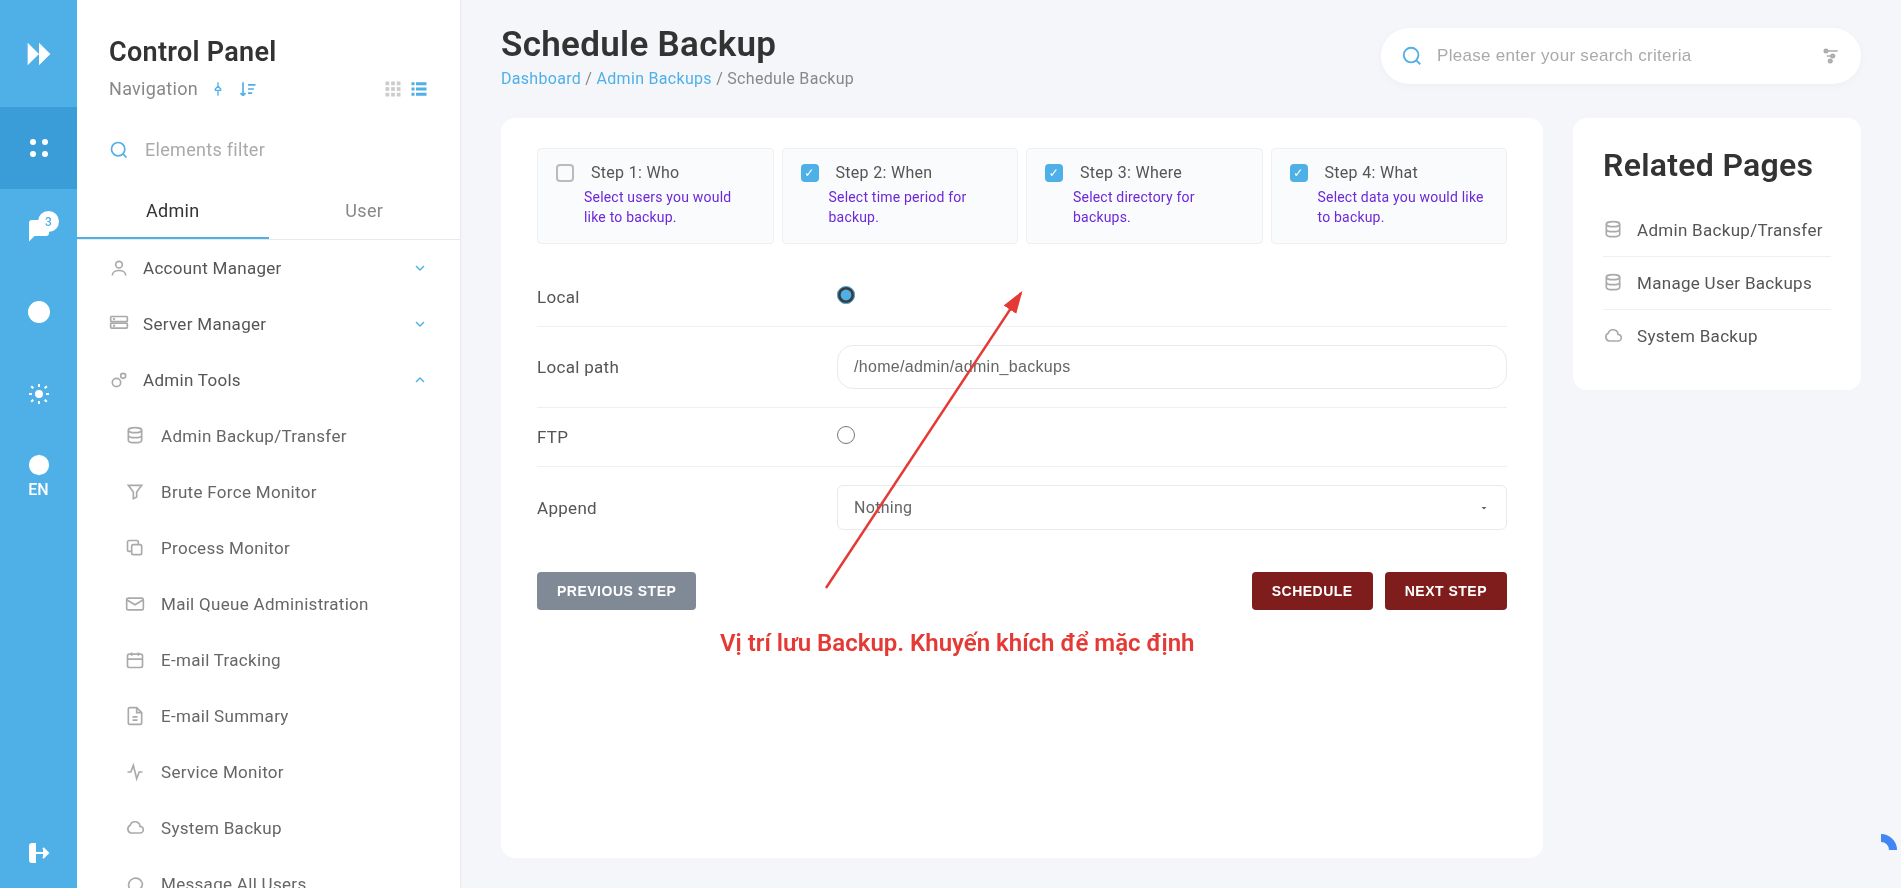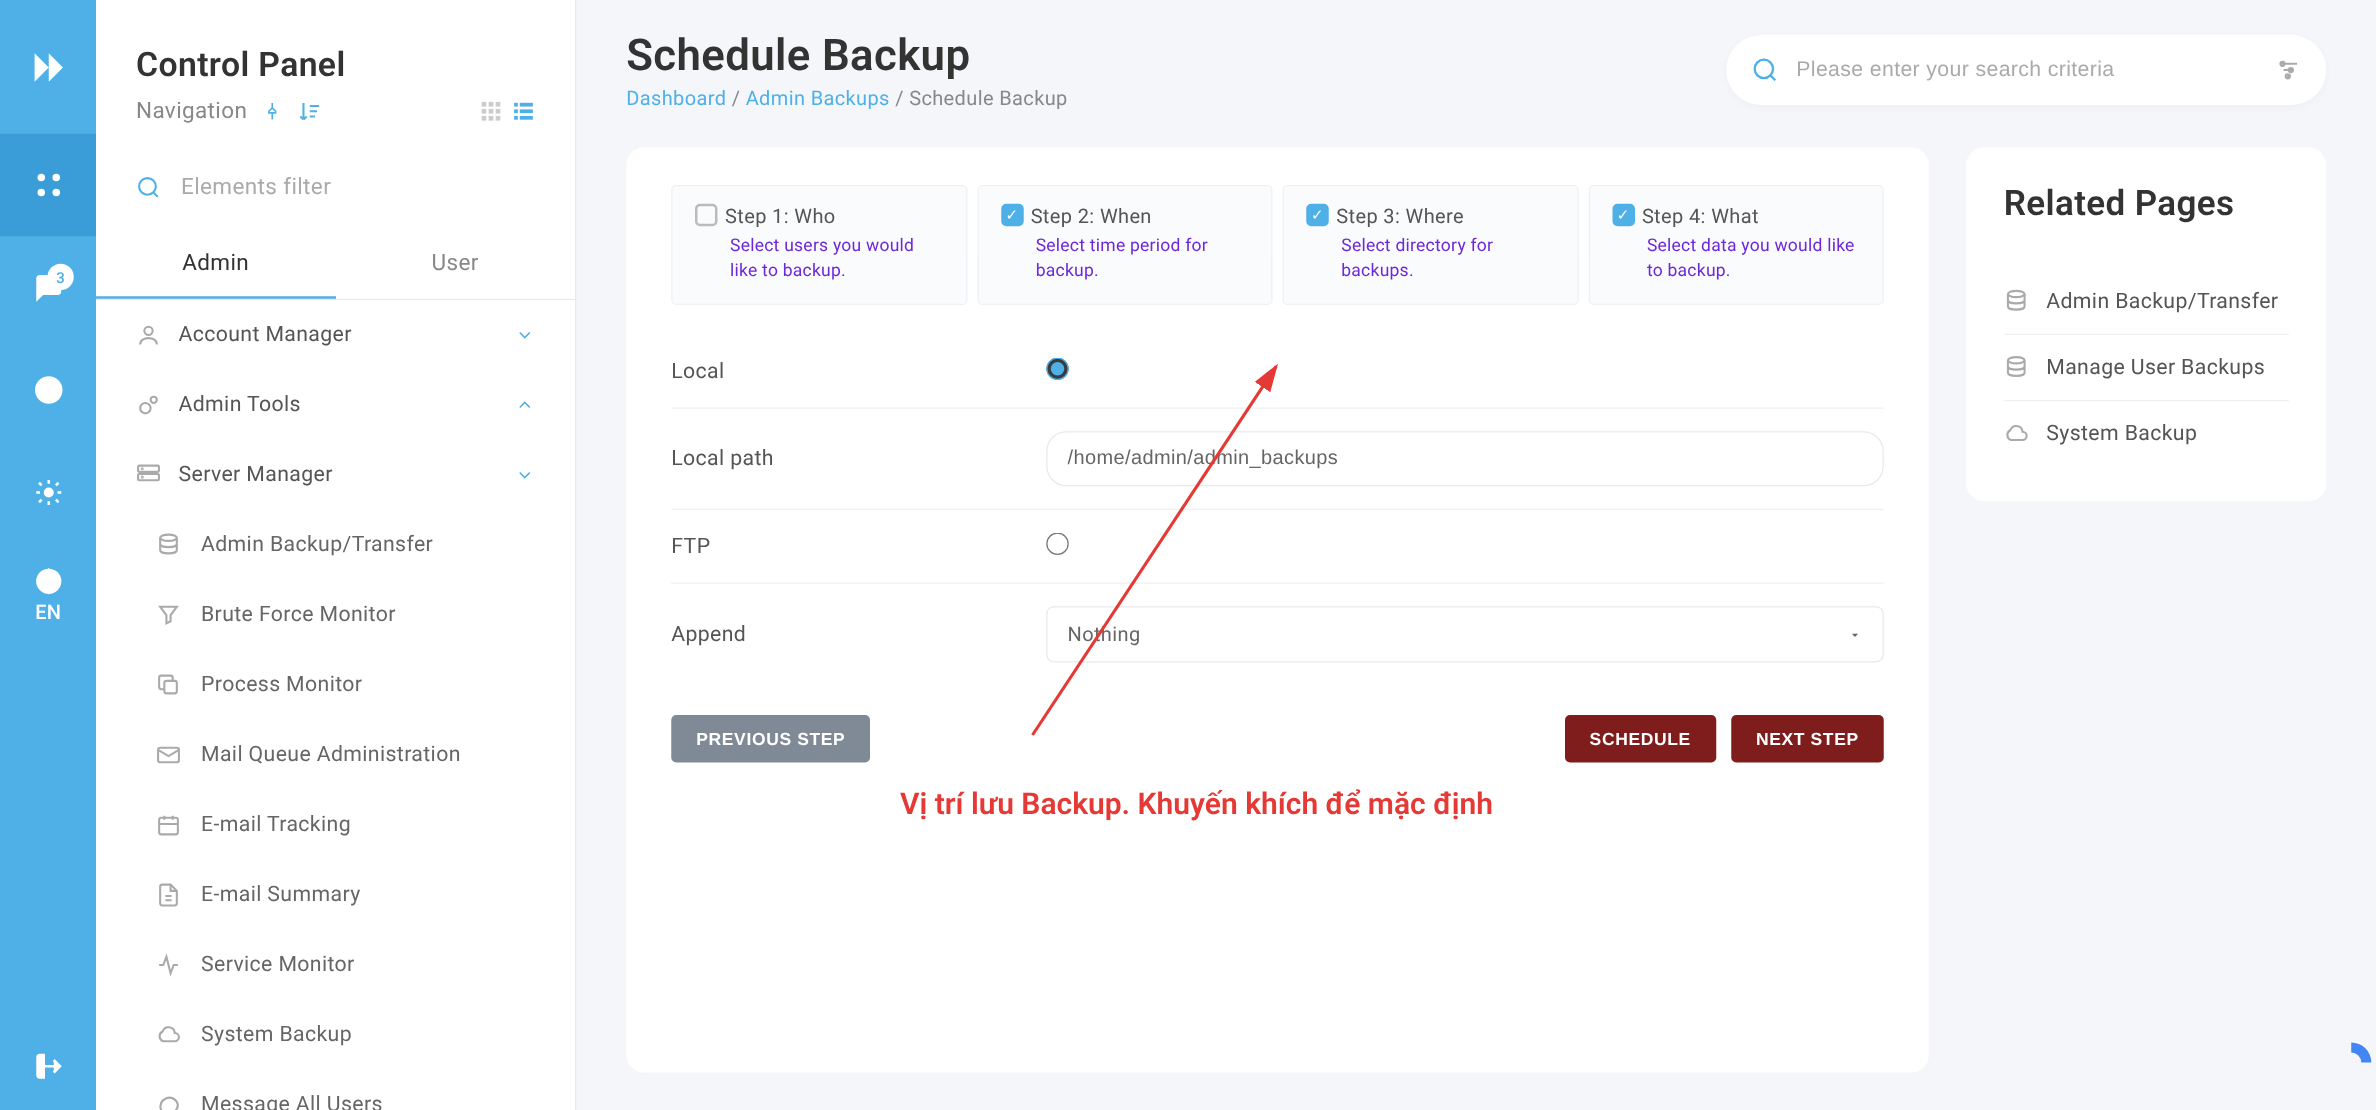--- a/index.html
+++ b/index.html
@@ -232,22 +232,22 @@
 }
 .step {
   flex: 1;
   background: #fafbfc;
   border: 1px solid #eef0f3;
   border-radius: 4px;
   padding: 14px 18px 16px;
 }
 .step .step-head {
   display: flex;
-  align-items: flex-start;
-  gap: 6px;
+  align-items: center;
+  gap: 17px;
   font-size: 16px;
   color: #555;
   letter-spacing: 0.3px;
   margin-bottom: 6px;
 }
 .step .check {
   width: 18px;
   height: 18px;
   border-radius: 4px;
   border: 2px solid #bbb;
@@ -327,25 +327,25 @@
 
 
 .related {
   width: 288px;
   background: #fff;
   border-radius: 14px;
   padding: 28px 30px;
   height: fit-content;
 }
 .related h3 {
-  font-size: 28px;
+  font-size: 32px;
   font-weight: 600;
   color: #333;
   letter-spacing: 0.3px;
-  margin-bottom: 36px;
+  margin-bottom: 20px;
 }
 .related .rel-item {
   display: flex;
   align-items: center;
   gap: 14px;
   padding: 16px 0;
   border-bottom: 1px solid #eef0f3;
   font-size: 17px;
   color: #555;
   letter-spacing: 0.3px;
@@ -490,38 +490,38 @@
             <circle cx="12" cy="8" r="4"></circle>
             <path d="M4 21c0-4 4-6 8-6s8 2 8 6"></path>
           </svg>
         <span>Account Manager</span>
         <svg class="chev" width="16" height="16" viewBox="0 0 24 24" fill="none" stroke="currentColor" stroke-width="2">
             <path d="M6 9l6 6 6-6"></path>
           </svg>
       </div>
       <div class="nav-group-header">
         <svg class="icn" viewBox="0 0 24 24" fill="none" stroke="currentColor" stroke-width="2">
-            <circle cx="9" cy="15" r="5"></circle>
-            <circle cx="17" cy="7" r="3"></circle>
-          </svg>
-        <span>Admin Tools</span>
-        <svg class="chev" width="16" height="16" viewBox="0 0 24 24" fill="none" stroke="currentColor" stroke-width="2">
-            <path d="M18 15l-6-6-6 6"></path>
-          </svg>
-      </div>
-      <div class="nav-group-header">
-        <svg class="icn" viewBox="0 0 24 24" fill="none" stroke="currentColor" stroke-width="2">
             <rect x="2" y="3" width="20" height="6" rx="1"></rect>
             <rect x="2" y="11" width="20" height="6" rx="1"></rect>
             <circle cx="6" cy="6" r="0.5"></circle>
             <circle cx="6" cy="14" r="0.5"></circle>
           </svg>
         <span>Server Manager</span>
         <svg class="chev" width="16" height="16" viewBox="0 0 24 24" fill="none" stroke="currentColor" stroke-width="2">
             <path d="M6 9l6 6 6-6"></path>
+          </svg>
+      </div>
+      <div class="nav-group-header">
+        <svg class="icn" viewBox="0 0 24 24" fill="none" stroke="currentColor" stroke-width="2">
+            <circle cx="9" cy="15" r="5"></circle>
+            <circle cx="17" cy="7" r="3"></circle>
+          </svg>
+        <span>Admin Tools</span>
+        <svg class="chev" width="16" height="16" viewBox="0 0 24 24" fill="none" stroke="currentColor" stroke-width="2">
+            <path d="M18 15l-6-6-6 6"></path>
           </svg>
       </div>
       <div class="nav-sub">
         <svg viewBox="0 0 24 24" fill="none" stroke="currentColor" stroke-width="2">
             <ellipse cx="12" cy="5" rx="8" ry="3"></ellipse>
             <path d="M4 5v6c0 1.7 3.6 3 8 3s8-1.3 8-3V5M4 11v6c0 1.7 3.6 3 8 3s8-1.3 8-3v-6"></path>
           </svg>
         <span>Admin Backup/Transfer</span>
       </div>
       <div class="nav-sub">

